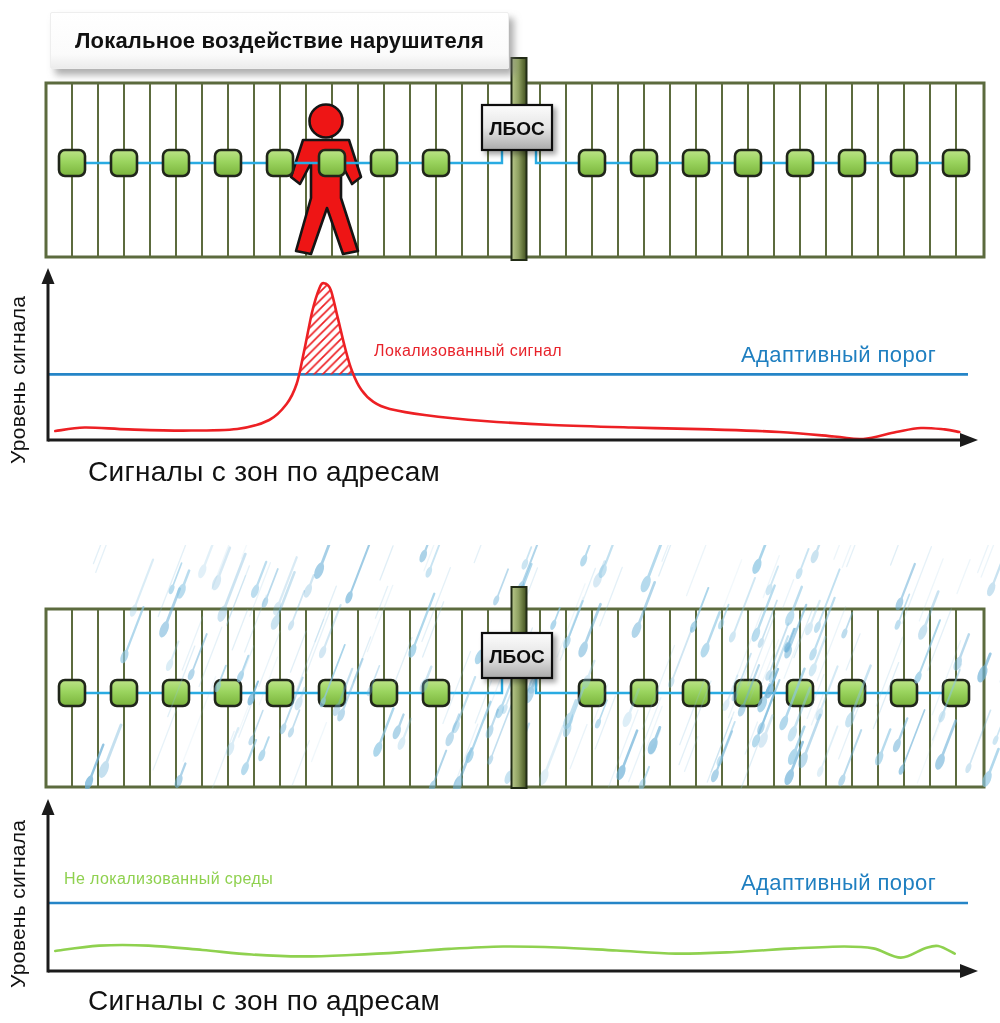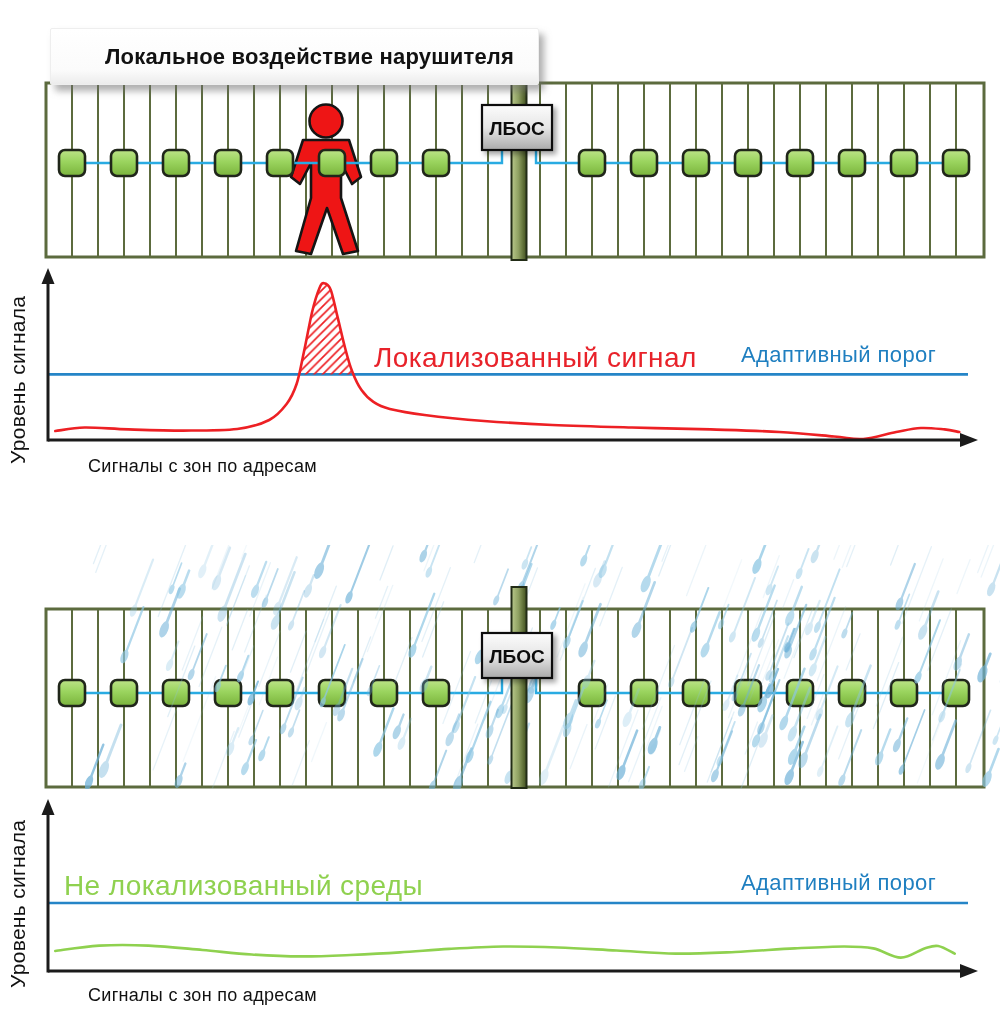--- a/index.html
+++ b/index.html
@@ -6,23 +6,23 @@
   .stage{position:relative;width:1000px;height:1023px;background:#fff;
          font-family:"Liberation Sans",sans-serif;overflow:hidden;}
   .stage svg.canvas{position:absolute;left:0;top:0;z-index:1;}
   .title-box{position:absolute;left:50px;width:457px;height:55px;z-index:4;
     display:flex;align-items:center;justify-content:center;
     background:linear-gradient(180deg,#ffffff,#fbfbfb 75%,#ececec);
     border:1px solid #eeeeee;border-radius:2px;
     box-shadow:5px 6px 7px rgba(110,110,110,.55);}
   .title-box span{font-size:22px;font-weight:700;color:#111;letter-spacing:.2px;white-space:nowrap;}
   .lbl{position:absolute;z-index:3;white-space:nowrap;}
-  .sig-label{font-size:28px;letter-spacing:.4px;}
+  .sig-label{font-size:16px;letter-spacing:.4px;}
   .thr-label{font-size:22px;letter-spacing:.4px;text-align:right;}
-  .x-label{font-size:18px;color:#111;letter-spacing:.3px;}
+  .x-label{font-size:28px;color:#111;letter-spacing:.3px;}
   .y-label{font-size:21px;color:#111;transform:rotate(-90deg);transform-origin:0 0;letter-spacing:.3px;}
 </style>
 </head>
 <body>
 
 <div class="stage">
 
   <svg class="canvas" width="1000" height="1023" viewBox="0 0 1000 1023">
     <defs>
       <linearGradient id="gradSensor" x1="0" y1="0" x2="0" y2="1">
@@ -850,21 +850,21 @@
     <g>
         <line x1="48" y1="903.0" x2="968" y2="903.0" stroke="#2585c7" stroke-width="2.6"></line>
         <path d="M55.3,951.0C62.6,950.1 83.6,946.5 99.2,945.6C114.7,944.7 131.3,944.8 148.5,945.6C165.8,946.3 185.3,948.5 202.5,950.0C219.7,951.5 235.4,953.5 251.8,954.5C268.3,955.6 284.7,956.4 301.2,956.4C317.6,956.5 334.1,955.7 350.5,955.0C367.0,954.3 383.4,953.5 399.9,952.4C416.3,951.4 432.0,949.9 449.2,948.9C466.5,947.9 485.0,946.8 503.2,946.5C521.3,946.3 539.1,946.8 558.0,947.5C576.9,948.1 596.9,949.5 616.5,950.5C636.2,951.5 656.1,953.3 675.9,953.6C695.7,953.8 715.5,952.8 735.3,952.0C755.1,951.1 776.6,949.3 794.7,948.4C812.9,947.5 831.0,946.5 844.1,946.5C857.2,946.5 863.9,946.6 873.3,948.4C882.8,950.3 892.2,957.6 900.8,957.6C909.3,957.6 918.3,950.4 924.5,948.4C930.8,946.5 933.2,945.2 938.2,946.0C943.3,946.9 951.9,952.3 954.7,953.6" fill="none" stroke="#8fd14f" stroke-width="2.6" stroke-linecap="round"></path>
         <line x1="48" y1="971" x2="962" y2="971" stroke="#1b1b1b" stroke-width="3"></line>
         <line x1="48" y1="972.5" x2="48" y2="813" stroke="#1b1b1b" stroke-width="3"></line>
         <polygon points="41.5,815 54.5,815 48,799" fill="#1b1b1b"></polygon>
         <polygon points="960,964 960,978 978,971" fill="#1b1b1b"></polygon>
       </g>
   </svg>
 
-  <div class="title-box" style="top:28px;padding-left:30px;">
+  <div class="title-box" style="top:12px;">
     <span>Локальное воздействие нарушителя</span>
   </div>
 
   <div class="lbl sig-label" style="left:374px;top:342px;color:#e8222a;">Локализованный сигнал</div>
   <div class="lbl thr-label" style="left:741px;top:342px;color:#1f7fc0;">Адаптивный порог</div>
   <div class="lbl x-label" style="left:88px;top:456px;">Сигналы с зон по адресам</div>
   <div class="lbl y-label" style="left:6px;top:464px;">Уровень сигнала</div>
 
   <div class="lbl sig-label" style="left:64px;top:870px;color:#8fd14f;">Не локализованный среды</div>
   <div class="lbl thr-label" style="left:741px;top:870px;color:#1f7fc0;">Адаптивный порог</div>

